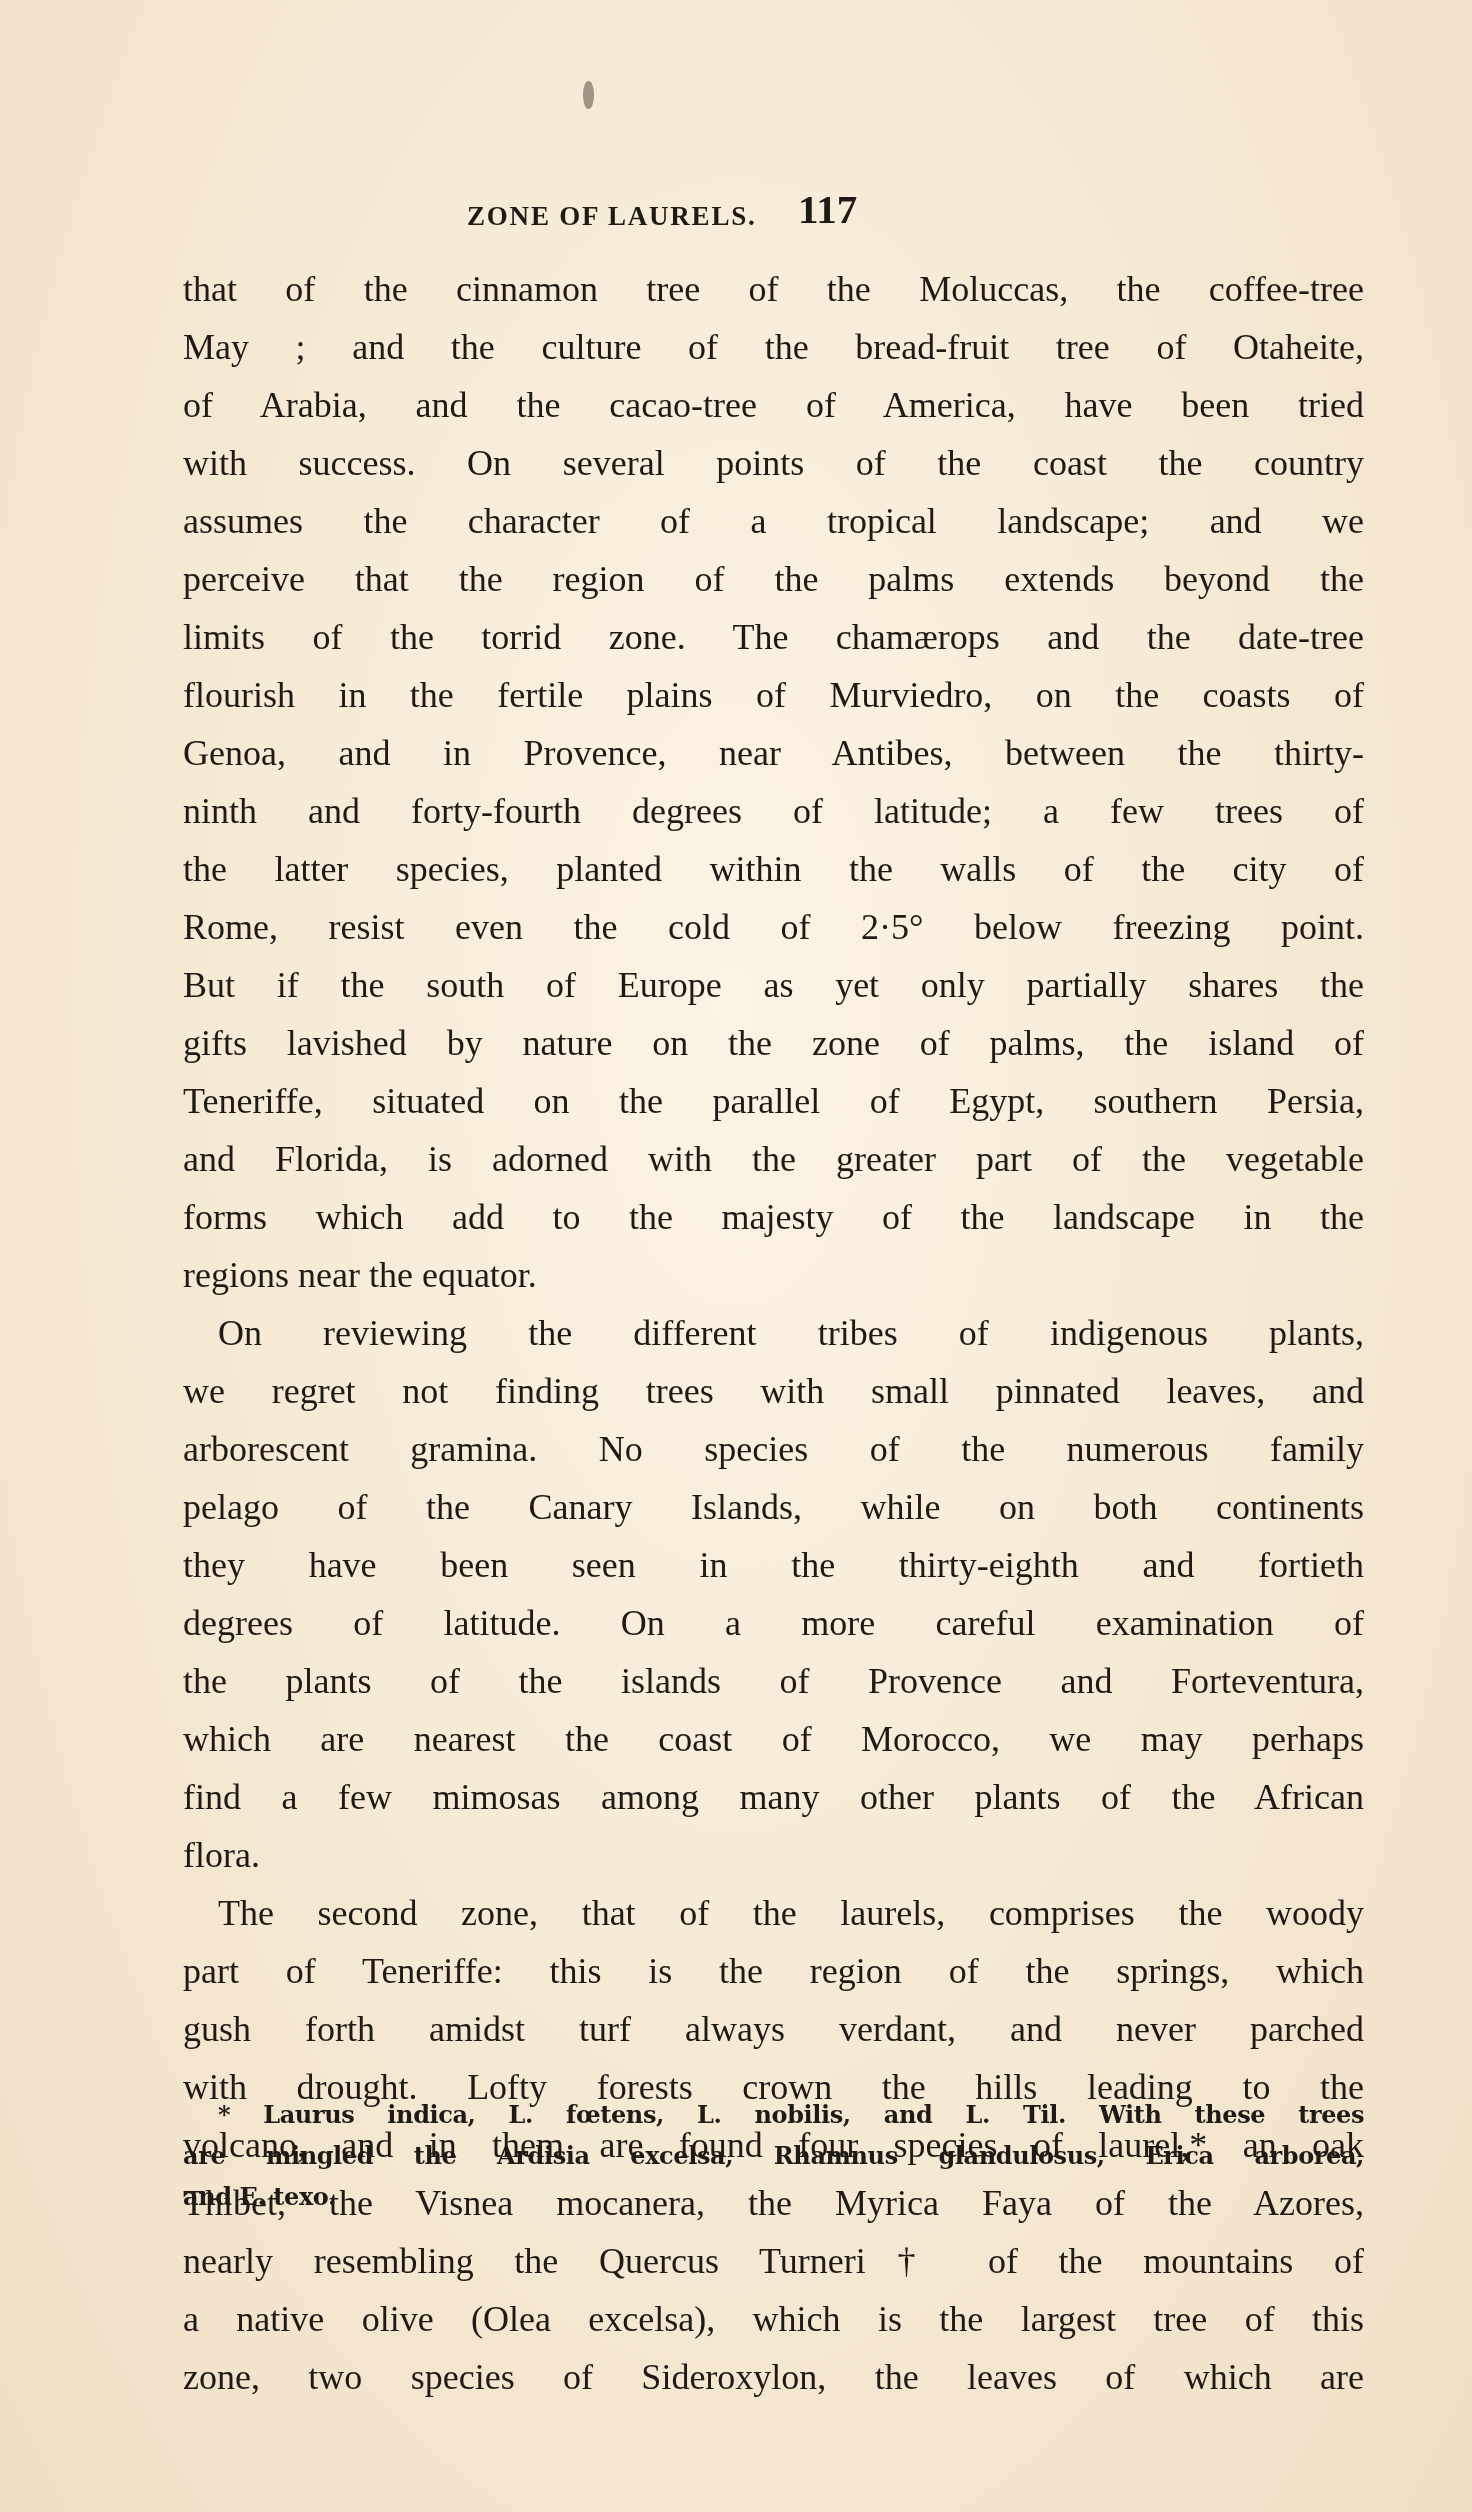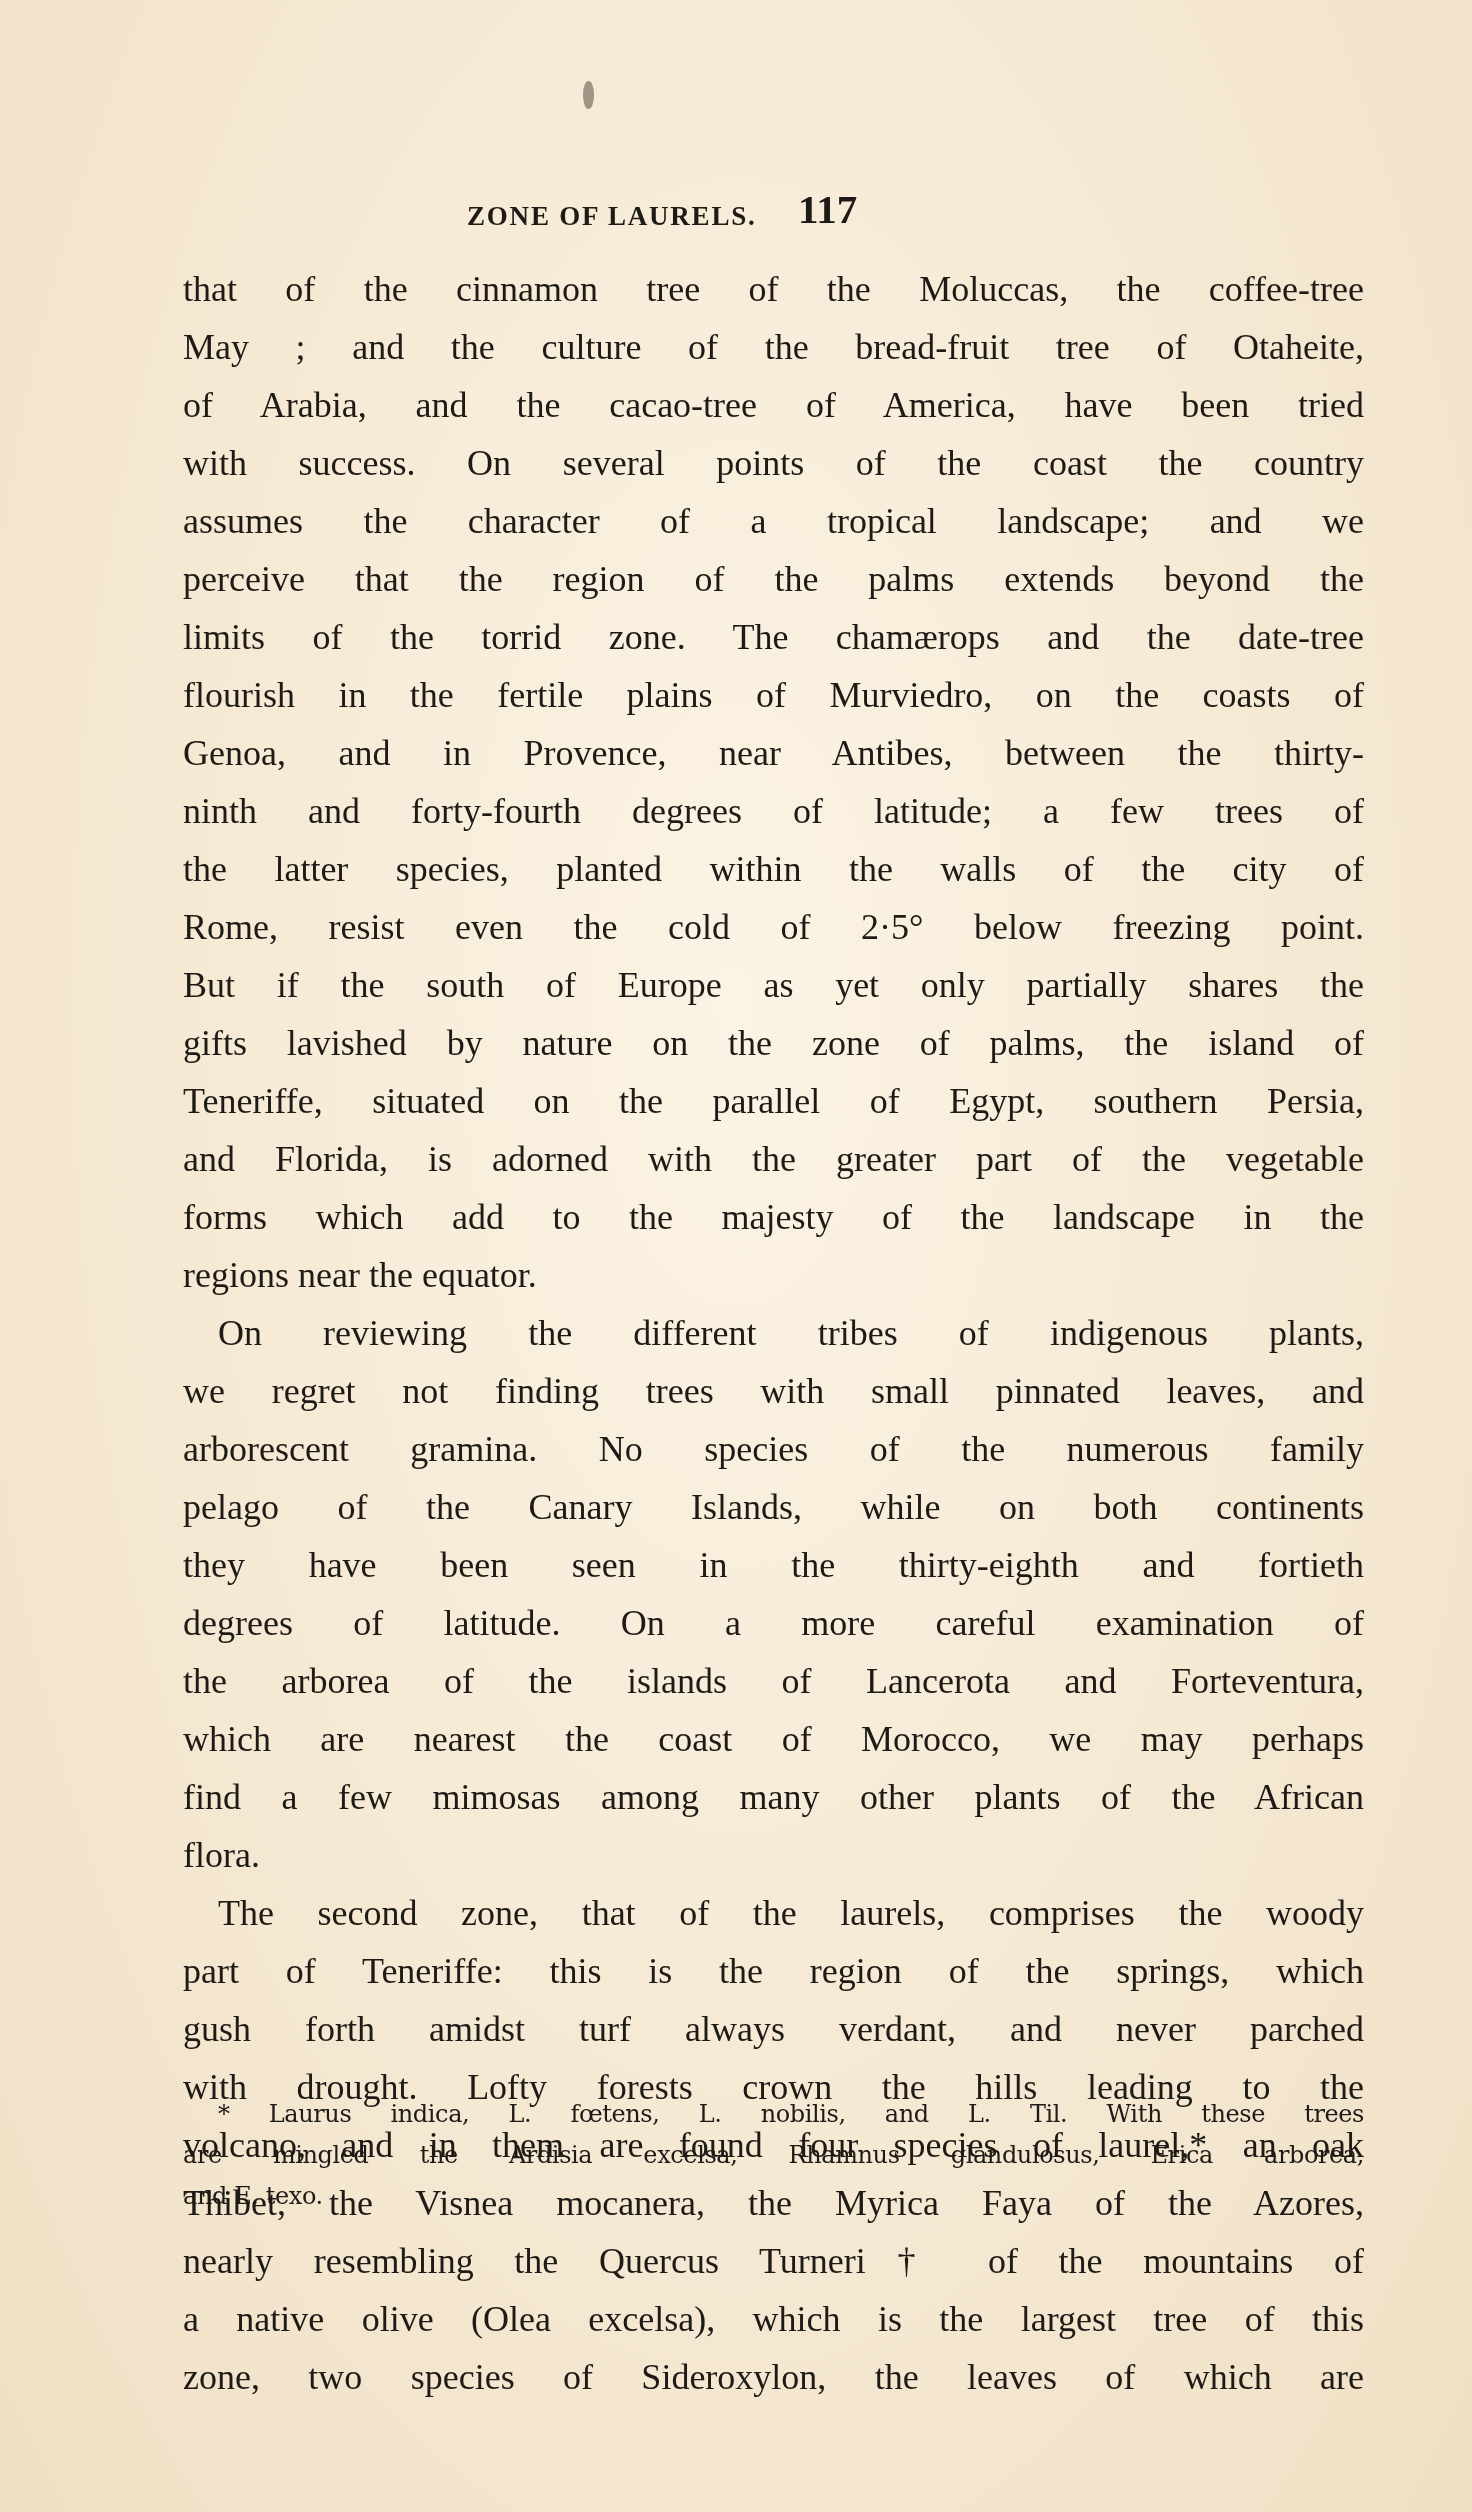--- a/index.html
+++ b/index.html
@@ -63,21 +63,21 @@
   }
   .line.last {
     text-align-last: left;
   }
   .line.indent { padding-left: 35px; }
   .footnotes {
     position: absolute;
     left: 183px;
     top: 2094px;
     width: 1181px;
-    font-weight: normal;
+    font-weight: bold;
     font-family: "DejaVu Serif", "Liberation Serif", serif;
   }
   .fn-line {
     display: block;
     font-size: 24px;
     height: 41px;
     line-height: 41px;
     text-align: justify;
     text-align-last: justify;
     white-space: nowrap;
@@ -115,21 +115,21 @@
   <span class="line">Teneriffe, situated on the parallel of Egypt, southern Persia,</span>
   <span class="line">and Florida, is adorned with the greater part of the vegetable</span>
   <span class="line">forms which add to the majesty of the landscape in the</span>
   <span class="line last">regions near the equator.</span>
   <span class="line indent">On reviewing the different tribes of indigenous plants,</span>
   <span class="line">we regret not finding trees with small pinnated leaves, and</span>
   <span class="line">arborescent gramina.  No species of the numerous family</span>
   <span class="line">pelago of the Canary Islands, while on both continents</span>
   <span class="line">they have been seen in the thirty-eighth and fortieth</span>
   <span class="line">degrees of latitude.  On a more careful examination of</span>
-  <span class="line">the arborea of the islands of Lancerota and Forteventura,</span>
+  <span class="line">the plants of the islands of Provence and Forteventura,</span>
   <span class="line">which are nearest the coast of Morocco, we may perhaps</span>
   <span class="line">find a few mimosas among many other plants of the African</span>
   <span class="line last">flora.</span>
   <span class="line indent">The second zone, that of the laurels, comprises the woody</span>
   <span class="line">part of Teneriffe: this is the region of the springs, which</span>
   <span class="line">gush forth amidst turf always verdant, and never parched</span>
   <span class="line">with drought.  Lofty forests crown the hills leading to the</span>
   <span class="line">volcano, and in them are found four species of laurel,* an oak</span>
   <span class="line">Thibet, the Visnea mocanera, the Myrica Faya of the Azores,</span>
   <span class="line">nearly resembling the Quercus Turneri† of the mountains of</span>

